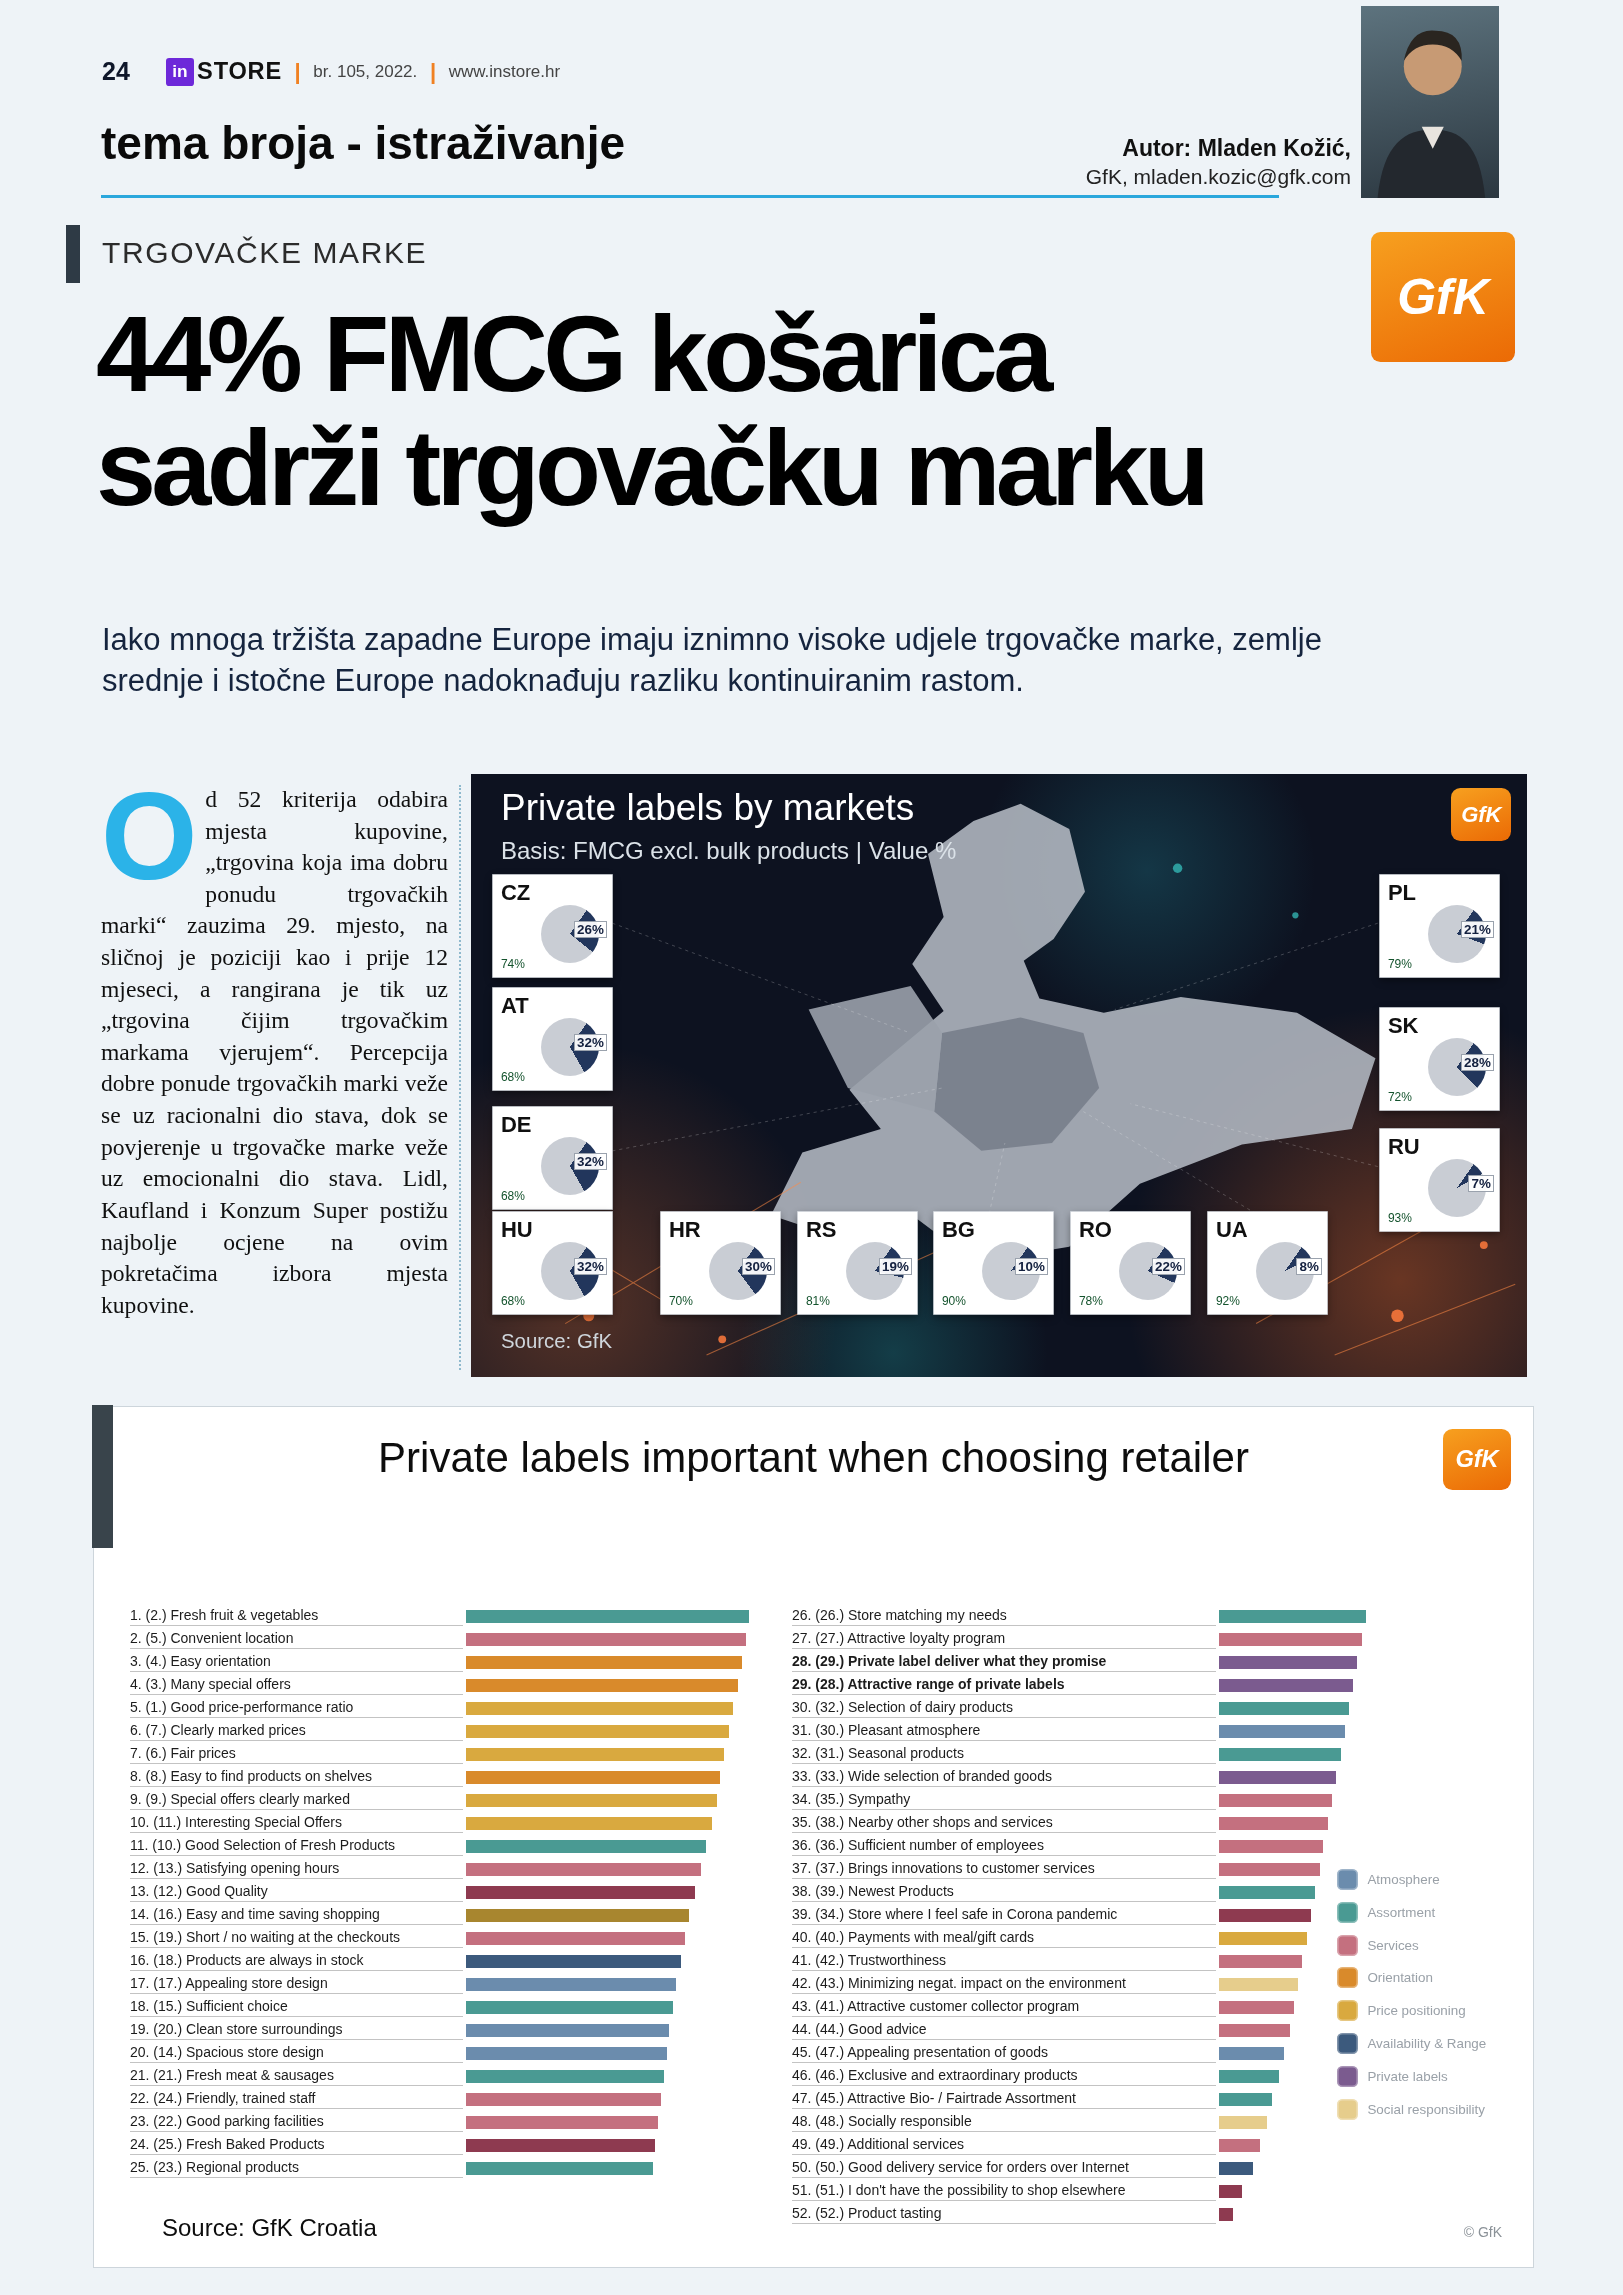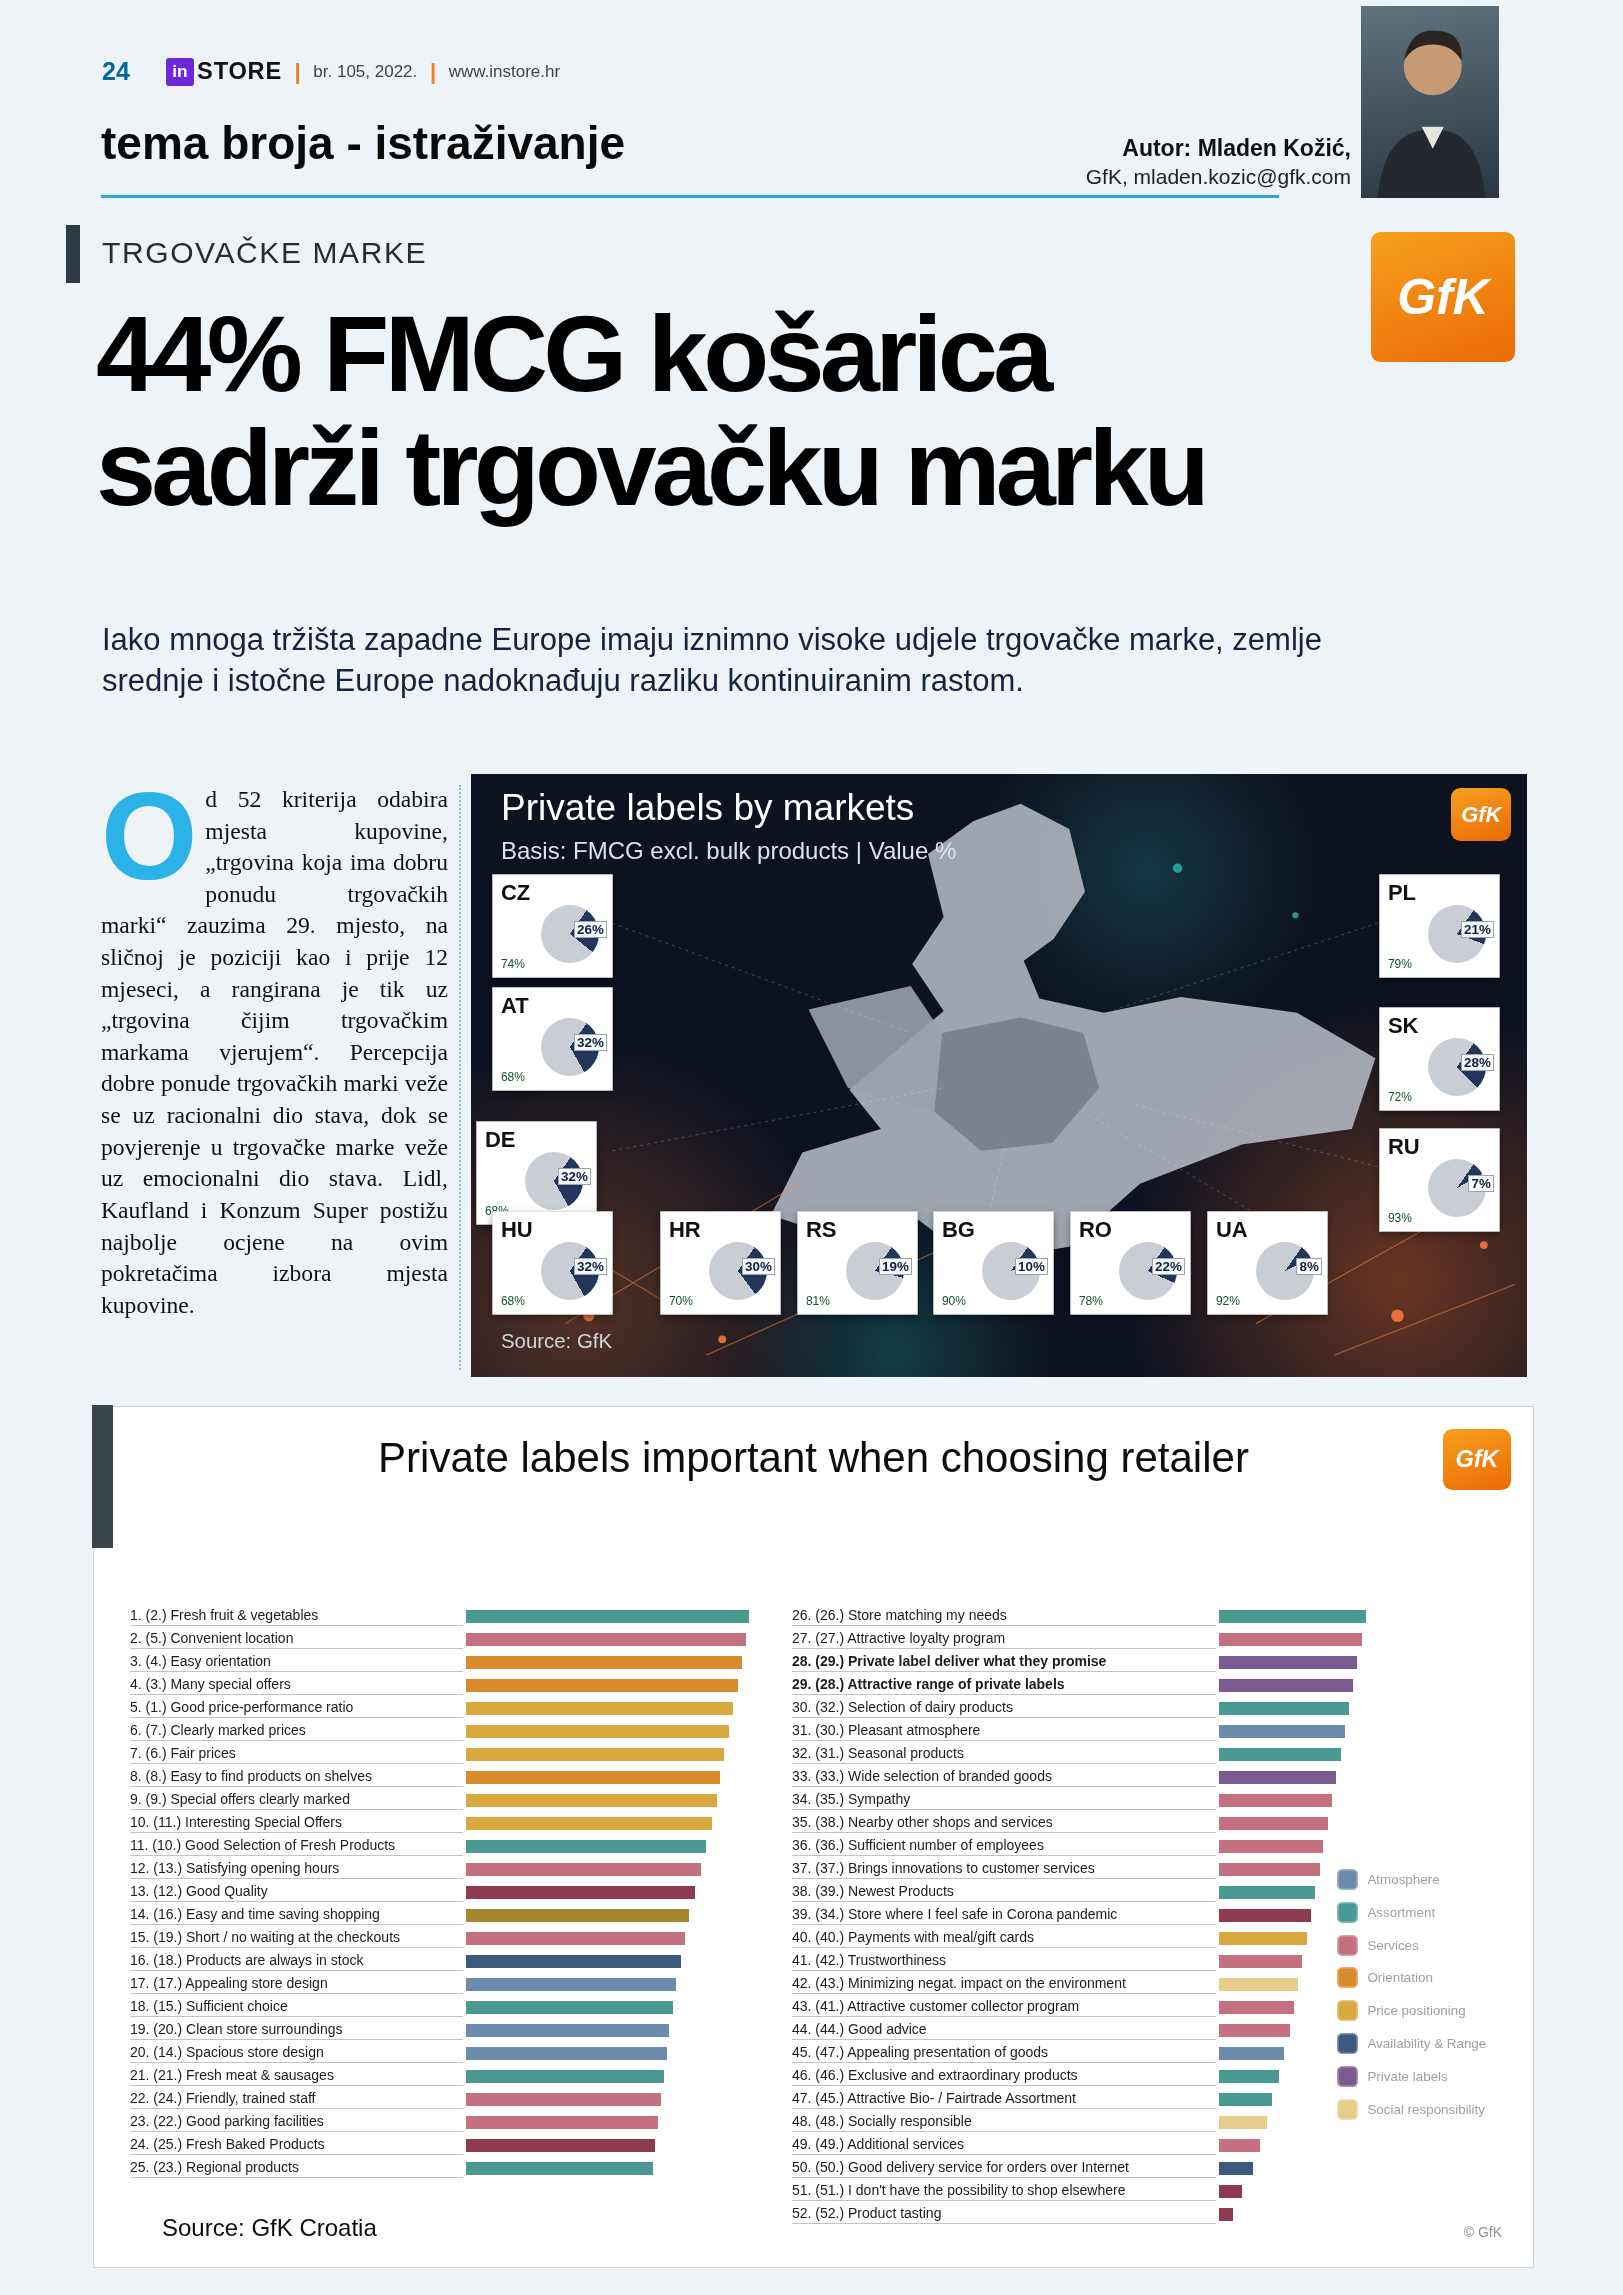--- a/index.html
+++ b/index.html
@@ -1,21 +1,21 @@
 <!DOCTYPE html>
 <html style="font-size:12.6px"><head>
 <meta charset="utf-8">
 <style>
   html,body{margin:0;padding:0;}
   body{font-family:"Liberation Sans",sans-serif;background:#d8dee4;}
   .page{position:relative;width:1623px;height:2295px;background:#eef3f7;overflow:hidden;}
 
   
   .topbar{position:absolute;left:102px;top:57px;display:flex;align-items:center;gap:12.6px;}
-  .pagenum{font-size:25px;font-weight:bold;color:#0369a1;}
+  .pagenum{font-size:25px;font-weight:bold;color:#0f172a;}
   .logo{display:flex;align-items:center;gap:3.1px;margin-left:23.6px;}
   .logo-in{width:28px;height:28px;background:#6d28d9;color:#fff;font-weight:bold;font-size:17.3px;display:flex;align-items:center;justify-content:center;border-radius:3.1px;}
   .logo-store{font-size:23.6px;font-weight:bold;letter-spacing:0.8px;color:#111;}
   .sep{color:#f08122;font-size:22px;font-weight:bold;}
   .meta{font-size:17px;color:#444;}
 
   
   .photo{position:absolute;left:1361px;top:6.3px;width:138px;height:192px;background:linear-gradient(170deg,#5d737e,#2b3740);overflow:hidden;}
   .photo svg{width:100%;height:100%;}
 
@@ -179,21 +179,21 @@
           </div>
           <span class="mrest">74%</span>
         </div>
         <div class="mcard" style="left: 22px; top: 214px;">
           <div class="mcode">AT</div>
           <div class="mpie" style="background:conic-gradient(from 35deg, #22365c 0 32%, #c9cdd4 0)">
             <span class="mval">32%</span>
           </div>
           <span class="mrest">68%</span>
         </div>
-        <div class="mcard" style="left: 6px; top: 333px; margin-top: 15px;">
+        <div class="mcard" style="left: 22px; top: 333px;">
           <div class="mcode">DE</div>
           <div class="mpie" style="background:conic-gradient(from 35deg, #22365c 0 32%, #c9cdd4 0)">
             <span class="mval">32%</span>
           </div>
           <span class="mrest">68%</span>
         </div>
         <div class="mcard" style="left: 22px; top: 438px;">
           <div class="mcode">HU</div>
           <div class="mpie" style="background:conic-gradient(from 35deg, #22365c 0 32%, #c9cdd4 0)">
             <span class="mval">32%</span>

